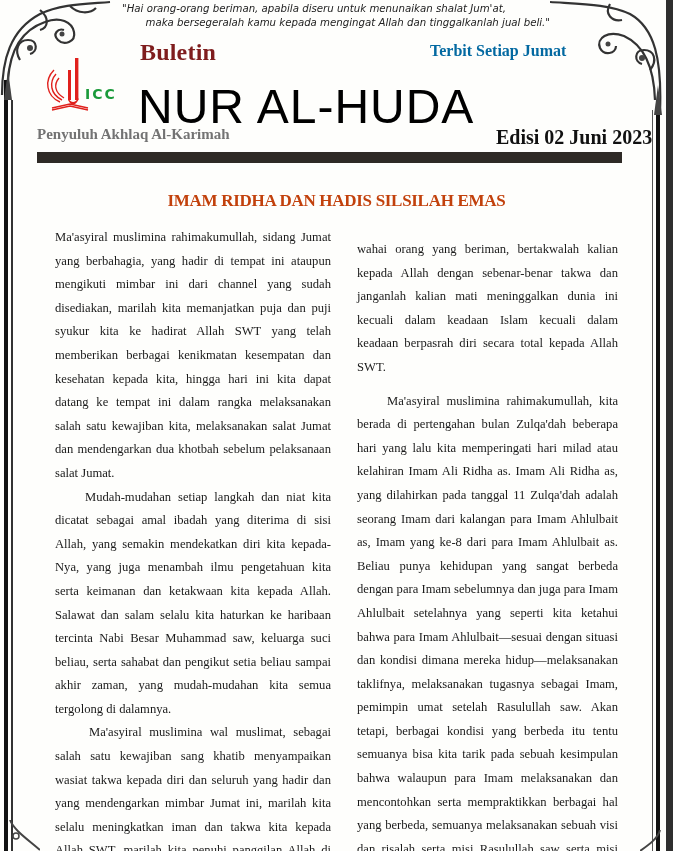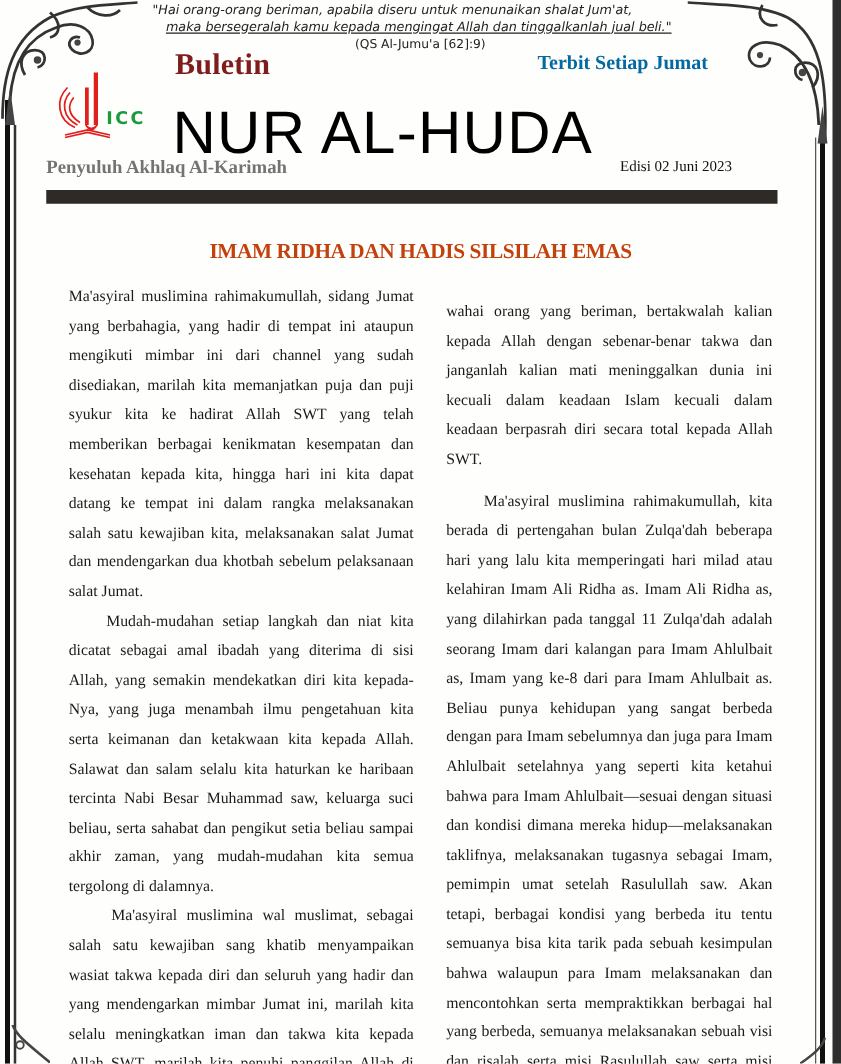--- a/index.html
+++ b/index.html
@@ -18,29 +18,29 @@
   .border-right-b { position:absolute; left:652px; top:110px; width:1px; height:741px; background:#555; }
 
   .ornament { position:absolute; }
   .orn-tl { left:0; top:0; width:130px; height:100px; }
   .orn-tr { left:550px; top:0; width:123px; height:115px; }
   .orn-bl { left:0; top:820px; width:40px; height:31px; }
   .orn-br { left:640px; top:830px; width:30px; height:21px; }
 
   .quote { position:absolute; left:120px; top:2px; width:430px; font-family:"DejaVu Sans", sans-serif; font-style:italic; font-size:10.2px; line-height:13.5px; color:#222; }
   .quote .l1 { display:block; text-align:left; padding-left:2px; }
-  .quote .l2 { display:block; text-align:center;text-decoration:underline; }
+  .quote .l2 { display:block; text-align:right; }
   .quote .ref { display:block; font-style:normal; text-align:left; padding-left:164px; font-size:9.8px; }
 
   .buletin { position:absolute; left:140px; top:39px; font-family:"Liberation Serif", serif; font-weight:bold; font-size:24px; color:#7f1d1d; letter-spacing:0.2px; }
   .terbit { position:absolute; left:430px; top:42px; font-family:"Liberation Serif", serif; font-weight:bold; font-size:16px; color:#0369a1; }
   .masthead { position:absolute; left:138px; top:70px; font-family:Liberation Sans, sans-serif; font-size:48px; line-height:74px; color:#000; letter-spacing:1px; }
   .logo { position:absolute; left:40px; top:52px; width:95px; height:60px; }
   .tagline { position:absolute; left:37px; top:126px; font-family:"Liberation Serif", serif; font-weight:bold; font-size:15px; color:#737373; }
-  .edition { position:absolute; left:496px; top:126px; font-family:"Liberation Serif", serif; font-weight:normal; font-size:12px; color:#111; }
+  .edition { position:absolute; left:496px; top:126px; font-family:"Liberation Serif", serif; font-weight:bold; font-size:20px; color:#111; }
   .rule { position:absolute; left:37px; top:152px; width:585px; height:11px; background:#2e2a26; }
 
   .title { position:absolute; left:0; width:673px; top:180px; text-align:center; font-family:"Liberation Serif", serif; font-weight:bold; font-size:17px; letter-spacing:-0.3px; color:#c2410c; }
 
   .col { position:absolute; top:226px; font-family:"Liberation Serif", serif; font-size:12.6px; line-height:23.6px; color:#1a1a1a; }
   .col-left { left:55px; width:276px; }
   .col-right { left:357px; width:261px; top:238px; }
   .col p { margin:0; text-align:justify; }
   .col p.indent { text-indent:30px; }
   .col p.indent2 { text-indent:34px; }
@@ -86,21 +86,20 @@
   <path d="M10 0 C14 10 26 18 40 30" fill="none" stroke="#444" stroke-width="2"></path>
   <circle cx="16" cy="16" r="3" fill="none" stroke="#444" stroke-width="1.5"></circle>
 </svg>
 <svg class="ornament orn-br" viewBox="0 0 30 21">
   <path d="M20 0 C18 8 10 14 0 21" fill="none" stroke="#444" stroke-width="2"></path>
 </svg>
 
 <div class="quote">
   <span class="l1">"Hai orang-orang beriman, apabila diseru untuk menunaikan shalat Jum'at,</span>
   <span class="l2">maka bersegeralah kamu kepada mengingat Allah dan tinggalkanlah jual beli."</span>
-  <span class="ref">(QS Al-Jumu'a [62]:9)</span>
 </div>
 
 <div class="buletin">Buletin</div>
 <div class="terbit">Terbit Setiap Jumat</div>
 
 <svg class="logo" viewBox="0 0 95 60">
   <g fill="none" stroke="#e0201c" stroke-width="1.4">
     <path d="M20 50 C6 44 4 28 14 18"></path>
     <path d="M22 48 C10 42 9 30 16 22"></path>
     <path d="M24 46 C14 40 14 32 19 26"></path>

